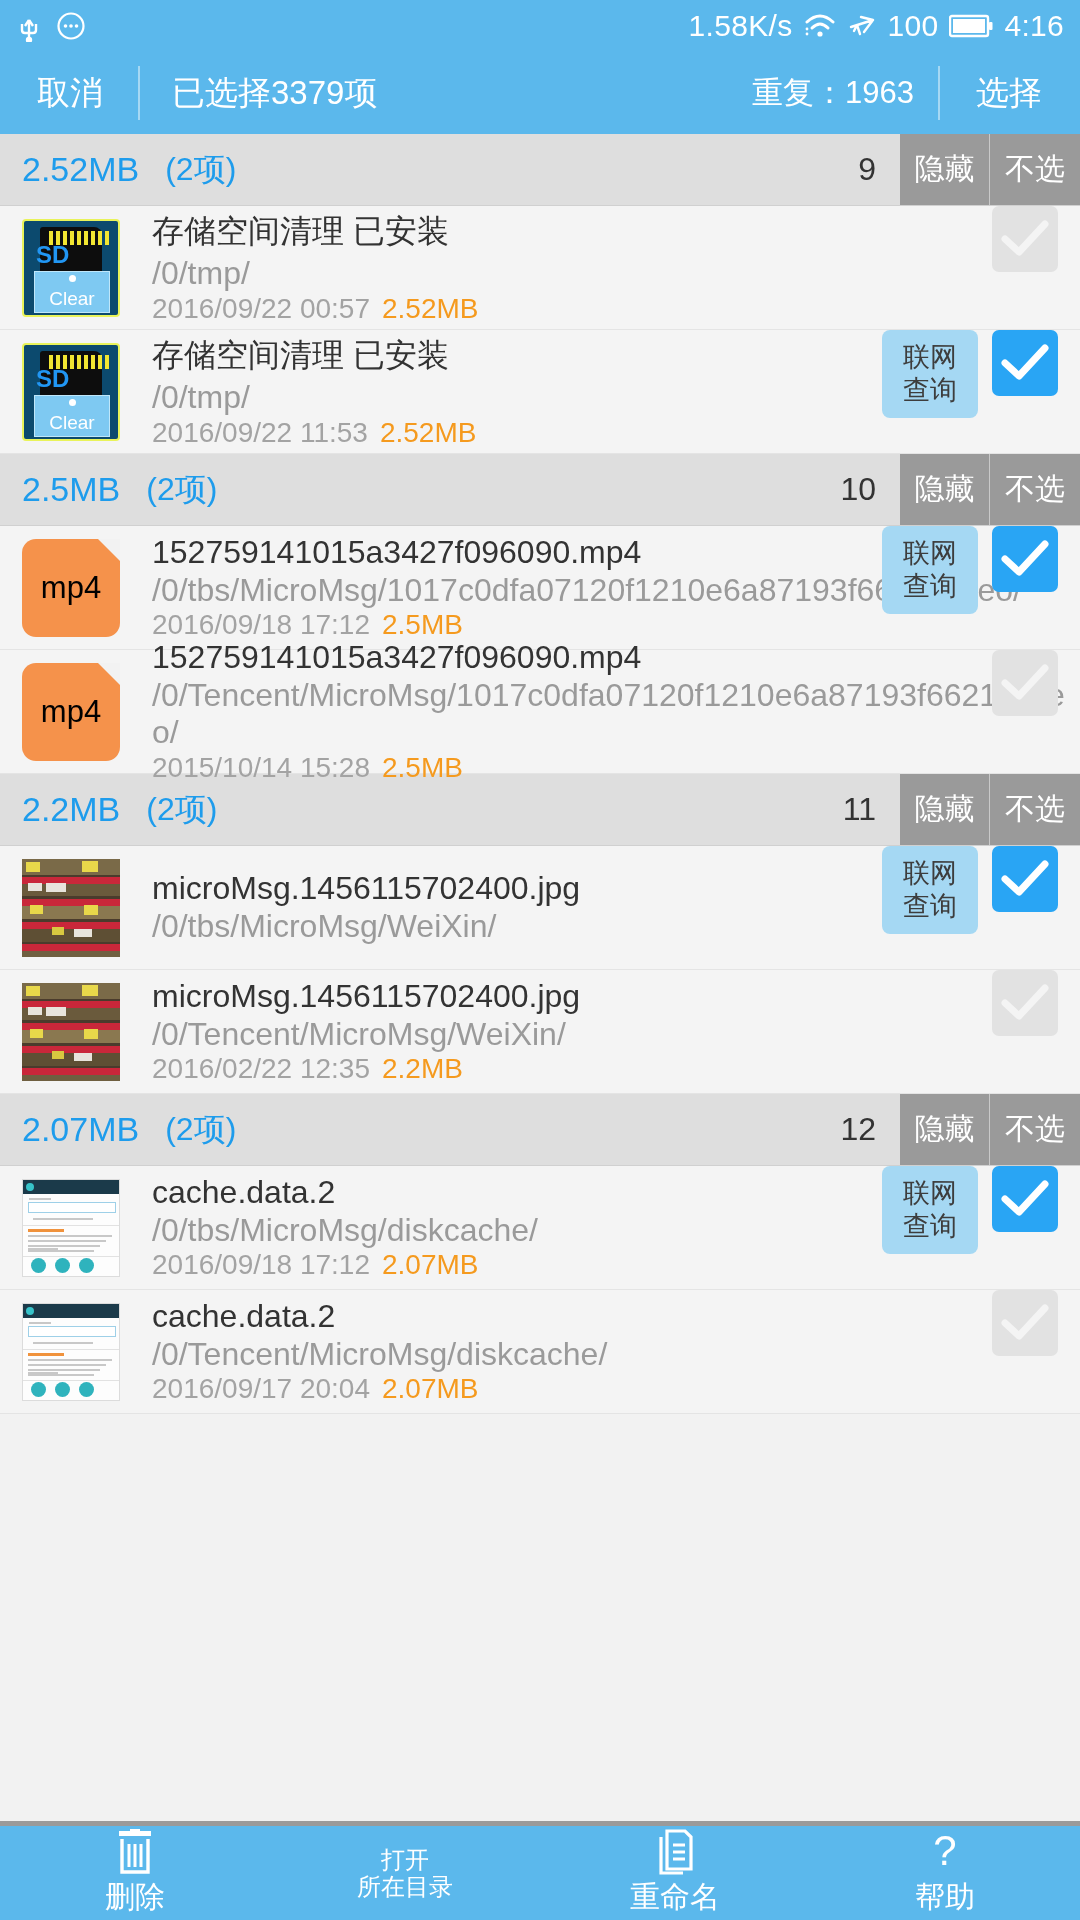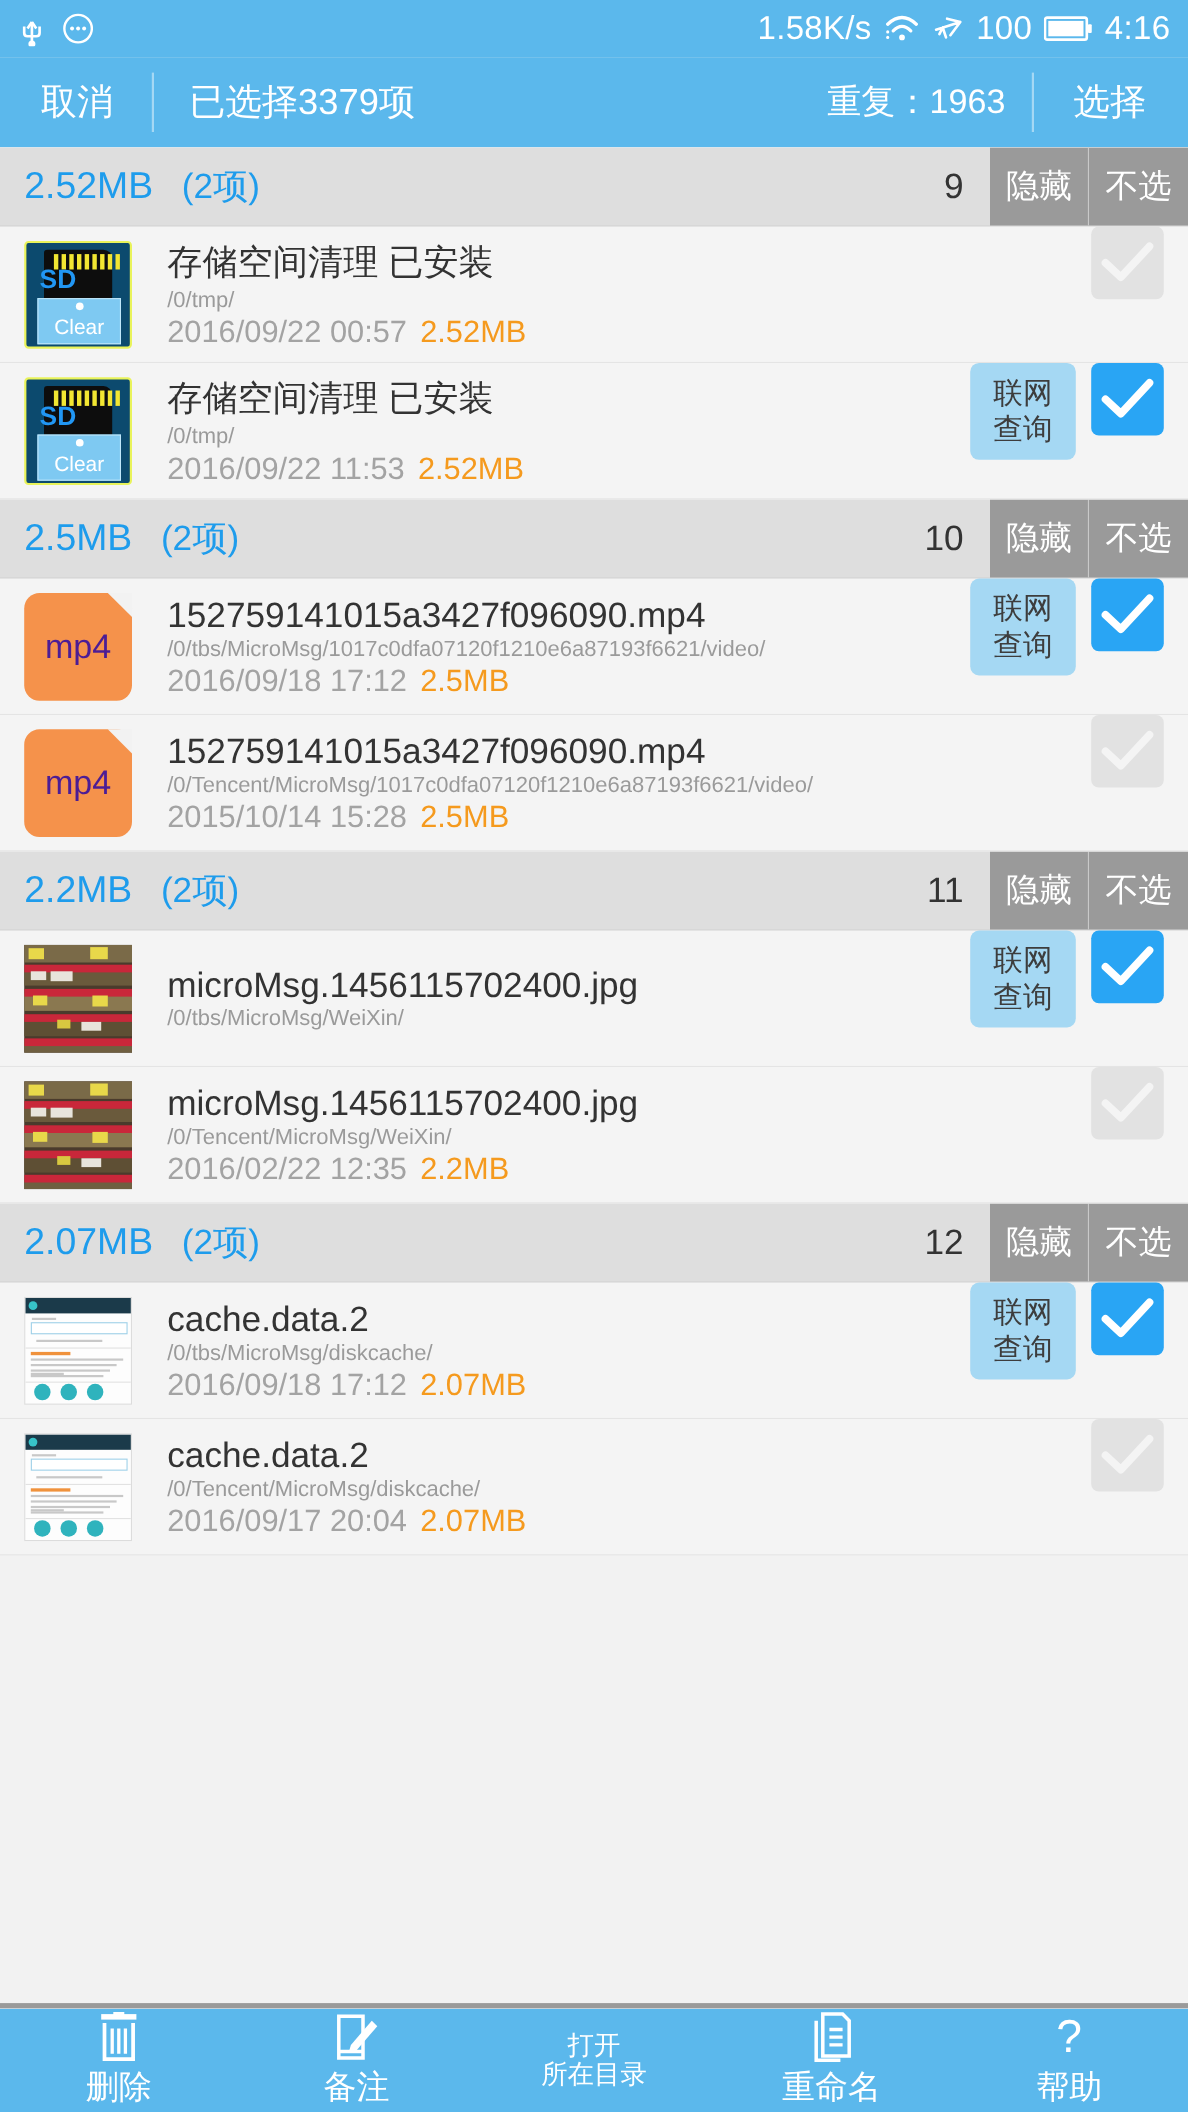--- a/index.html
+++ b/index.html
@@ -83,21 +83,21 @@
   .row-icon { width:98px; height:98px; flex:0 0 98px; position:relative; }
   .row-body {
     flex:1; min-width:0; padding-left:32px; display:flex;
     flex-direction:column; justify-content:center; gap:1px;
   }
   .row-name {
     font-size:32px; color:#333; white-space:nowrap;
     overflow:hidden; text-overflow:clip;
   }
   .row-path {
-    font-size:20px; color:#9a9a9a; line-height:1.15;
+    font-size:32px; color:#9a9a9a; line-height:1.15;
     word-break:break-all;
   }
   .row-meta { font-size:28px; color:#a3a3a3; }
   .row-meta .size { color:#F59A1E; margin-left:12px; }
 
   .row-right {
     position:absolute; right:0; top:0; height:100%;
     display:flex; align-items:flex-start; gap:14px; padding-right:22px;
   }
   .btn-query {
@@ -136,21 +136,21 @@
     position:absolute; left:50%; top:3px; margin-left:-3px;
     width:7px; height:7px; border-radius:50%; background:#fff;
   }
   .ic-sd .tray .label {
     position:absolute; left:0; right:0; top:16px; text-align:center;
     color:#fff; font-size:19px;
   }
 
   .ic-mp4 {
     width:98px; height:98px; border-radius:14px; background:#F5924B;
-    position:relative; color:#4c1d95; display:flex;
+    position:relative; color:#000000; display:flex;
     align-items:center; justify-content:center; font-size:31px;
   }
   .ic-mp4::after {
     content:""; position:absolute; right:0; top:0;
     border-width:0 22px 22px 0; border-style:solid;
     border-color:transparent #f2f2f2 transparent transparent;
   }
 
   .ic-photo {
     width:98px; height:98px; overflow:hidden; background:#4a3b2c; position:relative;
@@ -566,30 +566,20 @@
         <svg width="44" height="46" viewBox="0 0 44 46">
           <rect x="6" y="2" width="32" height="5" fill="#fff"></rect>
           <rect x="17" y="0" width="10" height="4" fill="#fff"></rect>
           <path d="M9 10 L9 43 L35 43 L35 10" stroke="#fff" stroke-width="3.4" fill="none"></path>
           <path d="M16 15 L16 38 M22 15 L22 38 M28 15 L28 38" stroke="#fff" stroke-width="3" fill="none"></path>
         </svg>
       </div>
       <div class="tb-label">删除</div>
     </div>
     <div class="tb-item">
-      <div class="tb-glyph">
-        <svg width="44" height="46" viewBox="0 0 44 46">
-          <path d="M6 4 L28 4 L28 42 L6 42 Z" stroke="#fff" stroke-width="3.2" fill="none"></path>
-          <path d="M6 36 L28 36" stroke="#fff" stroke-width="3" fill="none"></path>
-          <path d="M17 30 L36 8 L41 13 L22 35 L15 37 Z" fill="#fff"></path>
-        </svg>
-      </div>
-      <div class="tb-label">备注</div>
-    </div>
-    <div class="tb-item">
       <div class="tb-twoline">打开</div>
       <div class="tb-twoline">所在目录</div>
     </div>
     <div class="tb-item">
       <div class="tb-glyph">
         <svg width="44" height="46" viewBox="0 0 44 46">
           <path d="M14 2 L32 2 L38 8 L38 40 L14 40 Z" stroke="#fff" stroke-width="3.2" fill="none"></path>
           <path d="M8 8 L8 44 L30 44" stroke="#fff" stroke-width="3.2" fill="none"></path>
           <path d="M20 16 L32 16 M20 23 L32 23 M20 30 L32 30" stroke="#fff" stroke-width="3" fill="none"></path>
         </svg>

